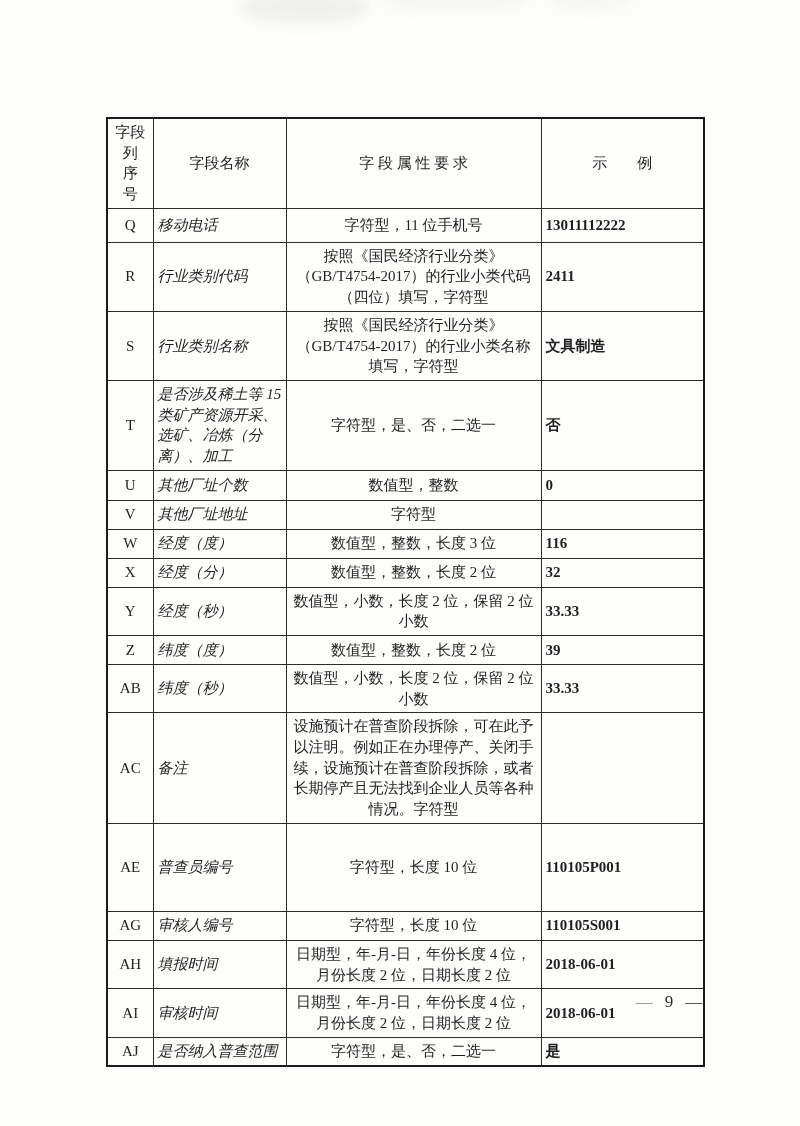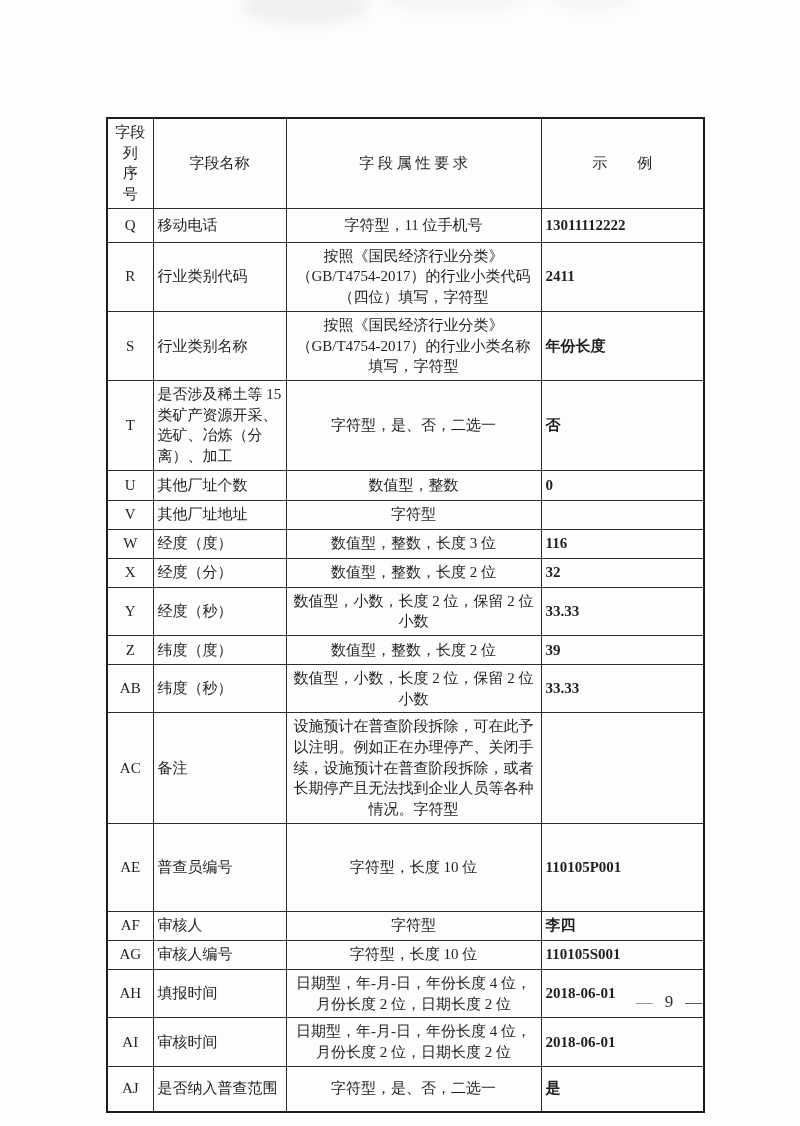--- a/index.html
+++ b/index.html
@@ -23,21 +23,21 @@
   table.fields th,table.fields td{
     border:1px solid #2b2b2b;
     padding:3px 4px;
     vertical-align:middle;
     overflow:hidden;
   }
   table.fields{border:2px solid #1b1b1b;}
   thead tr{height:55px;}
   thead th{font-weight:normal;text-align:center;white-space:pre-line;}
   tbody td.cell-id{text-align:center;}
-  tbody td.cell-name{text-align:left;}
+  tbody td.cell-name{text-align:left;font-style:italic;}
   tbody td.cell-attr{text-align:center;white-space:pre-line;}
   tbody td.cell-example{text-align:left;font-weight:bold;}
   tbody tr{height:29px;}
   tbody tr:nth-child(1){height:34px;}
   tbody tr:nth-child(2){height:67px;}
   tbody tr:nth-child(3){height:65px;}
   tbody tr:nth-child(4){height:83px;}
   tbody tr:nth-child(5){height:30px;}
   tbody tr:nth-child(13){height:88px;}
   tbody tr:nth-child(18),tbody tr:nth-child(19){height:46px;}
@@ -85,21 +85,21 @@
     <td class="cell-name">行业类别代码</td>
     <td class="cell-attr">按照《国民经济行业分类》
 （GB/T4754-2017）的行业小类代码（四位）填写，字符型</td>
     <td class="cell-example">2411</td>
   </tr>
       <tr>
     <td class="cell-id">S</td>
     <td class="cell-name">行业类别名称</td>
     <td class="cell-attr">按照《国民经济行业分类》
 （GB/T4754-2017）的行业小类名称填写，字符型</td>
-    <td class="cell-example">年份长度</td>
+    <td class="cell-example">文具制造</td>
   </tr>
       <tr>
     <td class="cell-id">T</td>
     <td class="cell-name">是否涉及稀土等 15 类矿产资源开采、选矿、冶炼（分离）、加工</td>
     <td class="cell-attr">字符型，是、否，二选一</td>
     <td class="cell-example">否</td>
   </tr>
       <tr>
     <td class="cell-id">U</td>
     <td class="cell-name">其他厂址个数</td>
@@ -148,26 +148,20 @@
     <td class="cell-attr">设施预计在普查阶段拆除，可在此予以注明。例如正在办理停产、关闭手续，设施预计在普查阶段拆除，或者长期停产且无法找到企业人员等各种情况。字符型</td>
     <td class="cell-example"></td>
   </tr>
       <tr>
     <td class="cell-id">AE</td>
     <td class="cell-name">普查员编号</td>
     <td class="cell-attr">字符型，长度 10 位</td>
     <td class="cell-example">110105P001</td>
   </tr>
       <tr>
-    <td class="cell-id">AF</td>
-    <td class="cell-name">审核人</td>
-    <td class="cell-attr">字符型</td>
-    <td class="cell-example">李四</td>
-  </tr>
-      <tr>
     <td class="cell-id">AG</td>
     <td class="cell-name">审核人编号</td>
     <td class="cell-attr">字符型，长度 10 位</td>
     <td class="cell-example">110105S001</td>
   </tr>
       <tr>
     <td class="cell-id">AH</td>
     <td class="cell-name">填报时间</td>
     <td class="cell-attr">日期型，年-月-日，年份长度 4 位，月份长度 2 位，日期长度 2 位</td>
     <td class="cell-example">2018-06-01</td>

